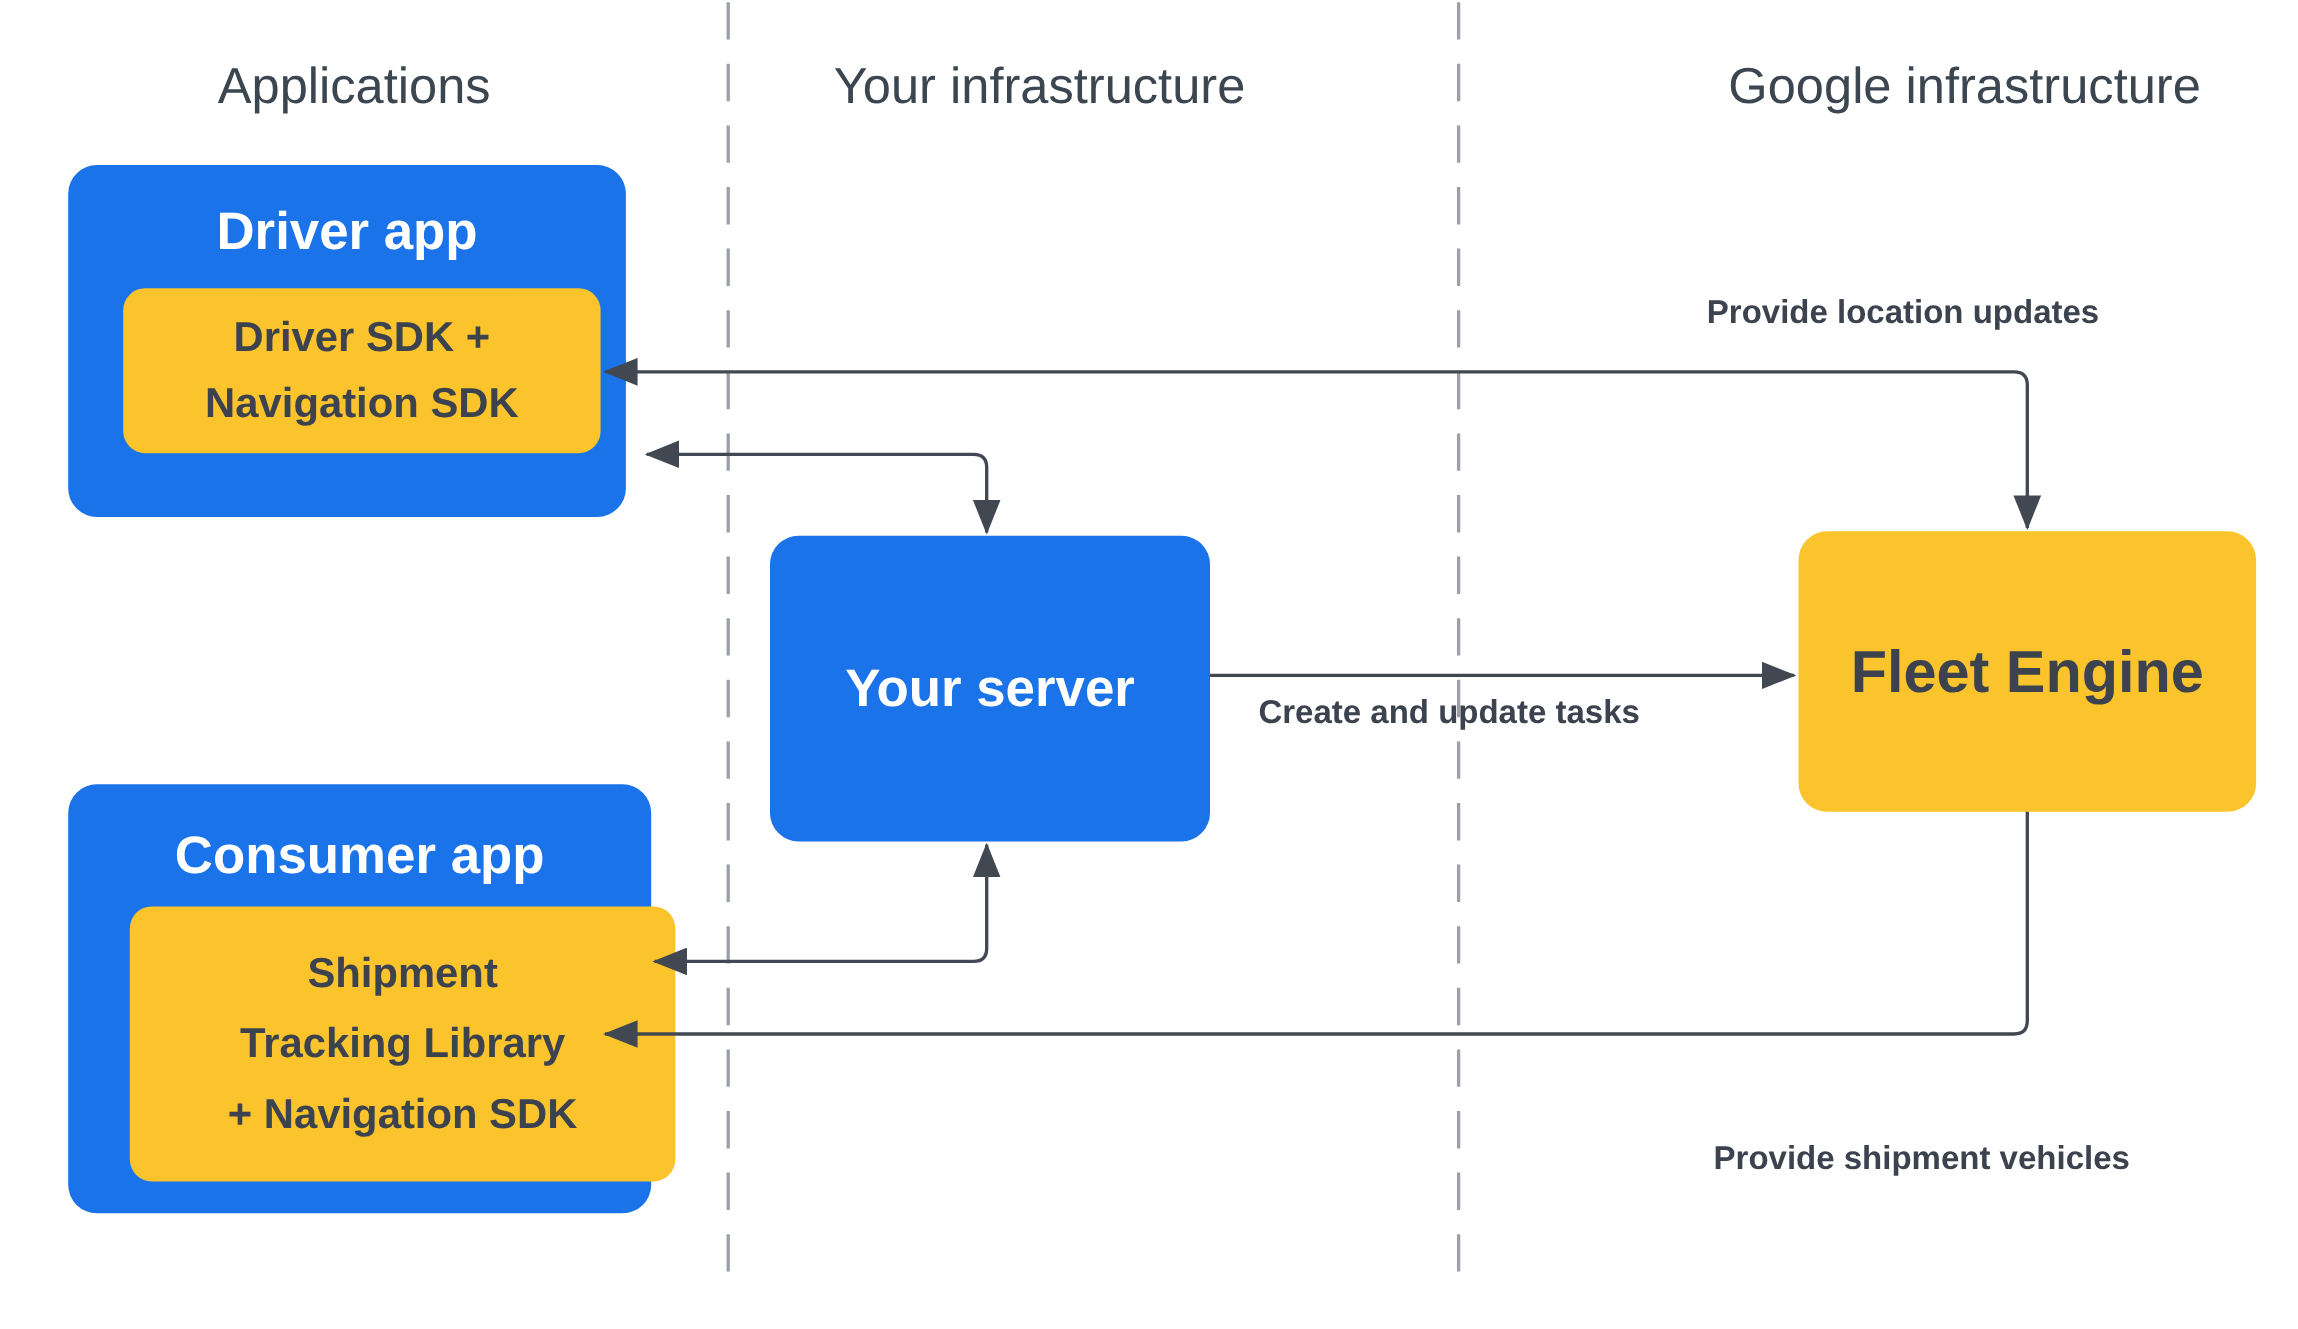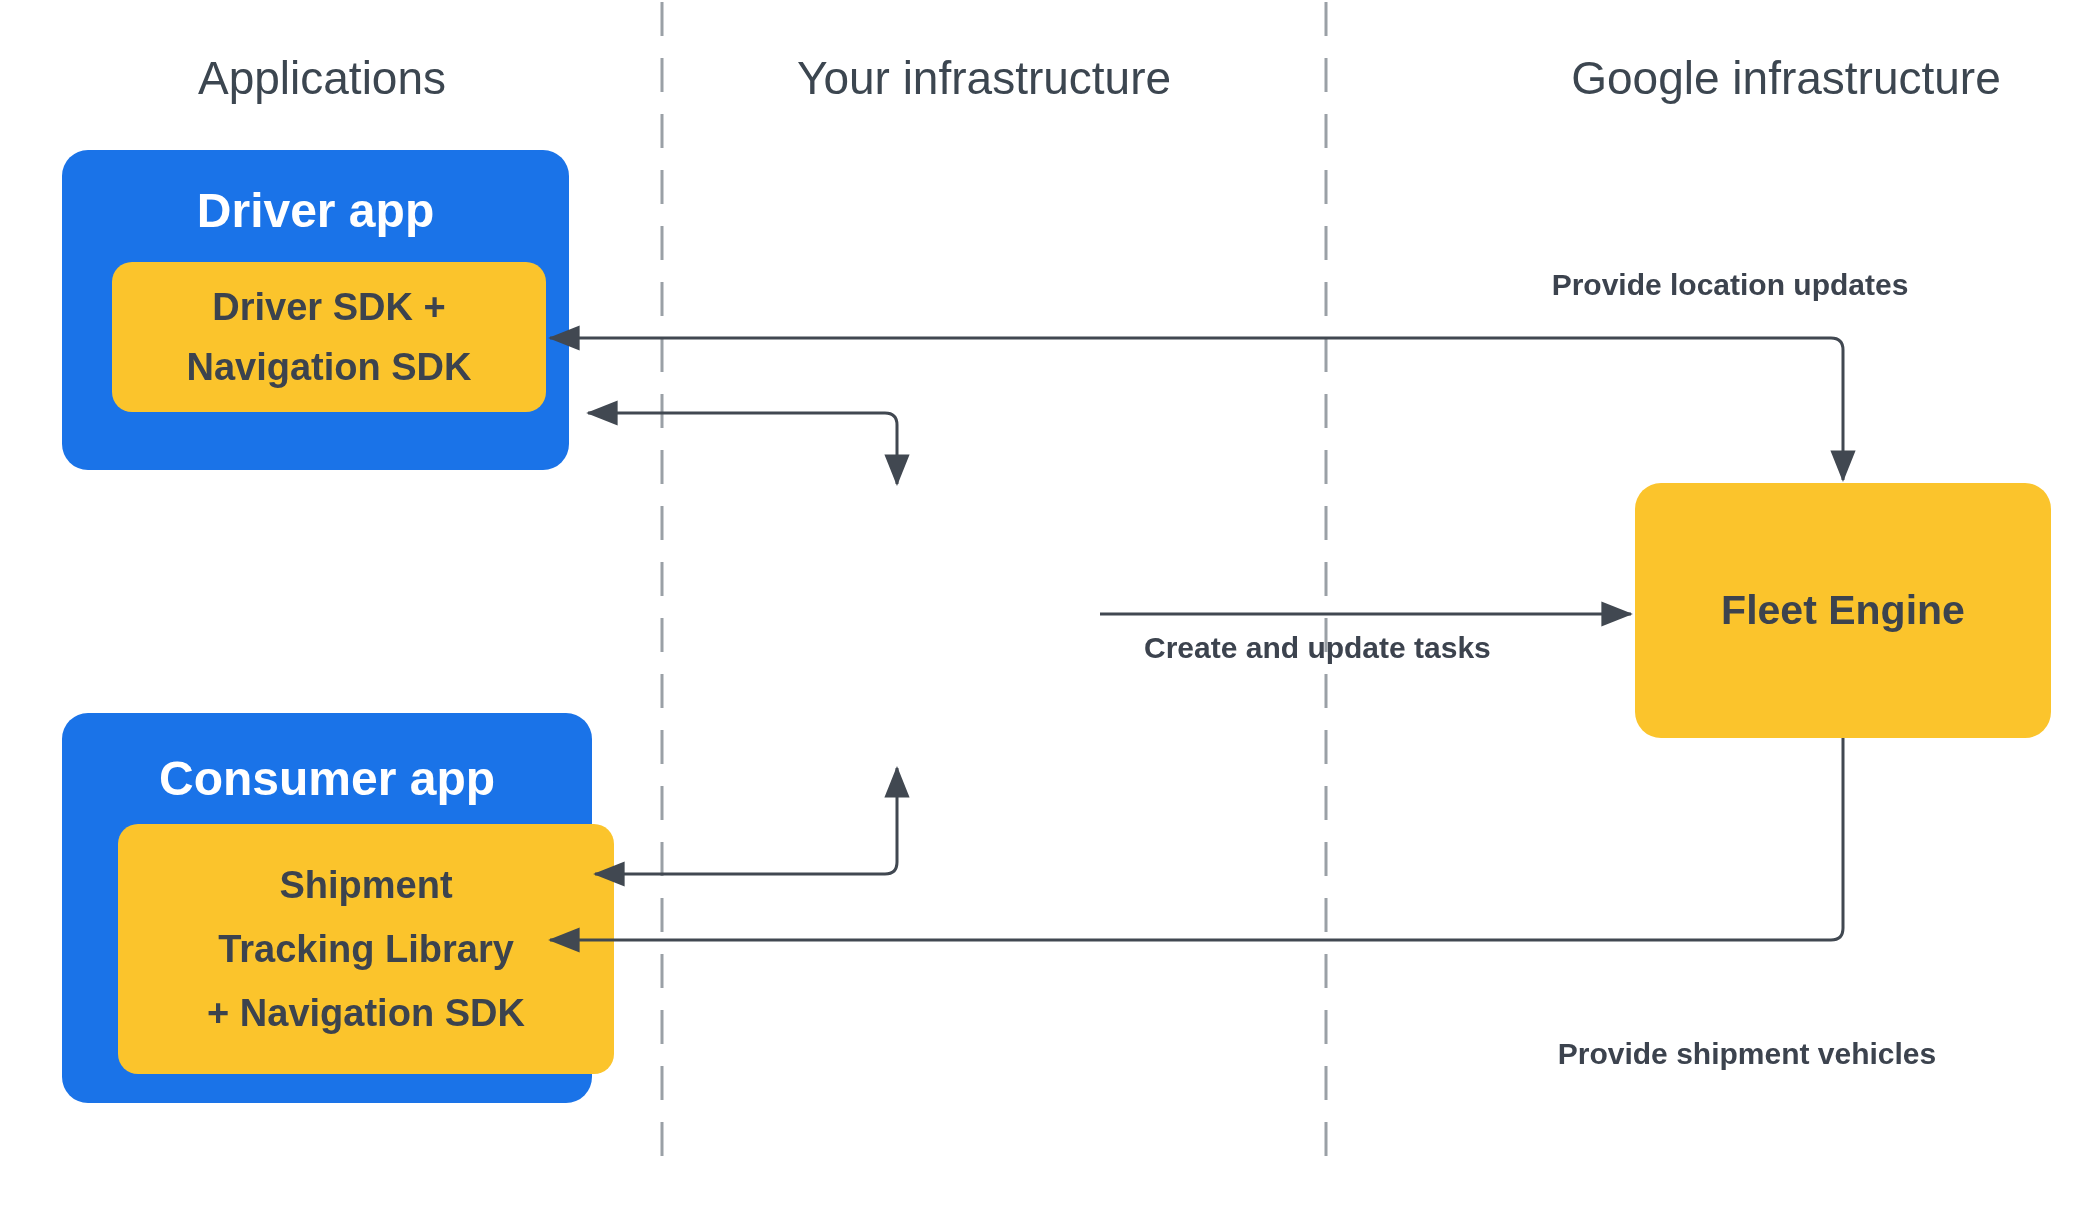--- a/index.html
+++ b/index.html
@@ -71,21 +71,21 @@
     white-space:nowrap;
   }
   .server-title{
     font-weight:700;
     font-size:48px;
     color:var(--on-blue);
     white-space:nowrap;
   }
   .fleet-title{
     font-weight:700;
-    font-size:41px;
+    font-size:54px;
     color:var(--text-dark);
     white-space:nowrap;
   }
   .edge-label{
     position:absolute;
     font-weight:700;
     font-size:30px;
     color:var(--text-dark);
     white-space:nowrap;
     z-index:3;
@@ -111,35 +111,40 @@
   }
   svg .head{fill:var(--stroke);}
   .boxes{position:absolute;inset:0;z-index:1;}
 </style>
 </head>
 <body>
 
 <div class="canvas">
 
   <div class="col-header" style="left:322px;">Applications</div>
-  <div class="col-header" style="left:945px;margin-left:39px;">Your infrastructure</div>
+  <div class="col-header" style="left:945px;">Your infrastructure</div>
   <div class="col-header" style="left:1786px;">Google infrastructure</div>
 
   <div class="boxes">
 
     <div class="node blue" style="left:62px;top:150px;width:507px;height:320px;">
       <div class="node-title" style="top:26px;">Driver app</div>
       <div class="node yellow" style="left:50px;top:112px;width:434px;height:150px;">
         <div class="center-flex">
           <div class="sdk-line">Driver SDK +</div>
           <div class="sdk-line">Navigation SDK</div>
         </div>
       </div>
     </div>
 
+    <div class="node blue" style="left:700px;top:487px;width:400px;height:278px;">
+      <div class="center-flex">
+        <div class="server-title">Your server</div>
+      </div>
+    </div>
 
     <div class="node yellow" style="left:1635px;top:483px;width:416px;height:255px;border-radius:26px;">
       <div class="center-flex">
         <div class="fleet-title">Fleet Engine</div>
       </div>
     </div>
 
     <div class="node blue" style="left:62px;top:713px;width:530px;height:390px;">
       <div class="node-title" style="top:31px;">Consumer app</div>
       <div class="node yellow" style="left:56px;top:111px;width:496px;height:250px;">

